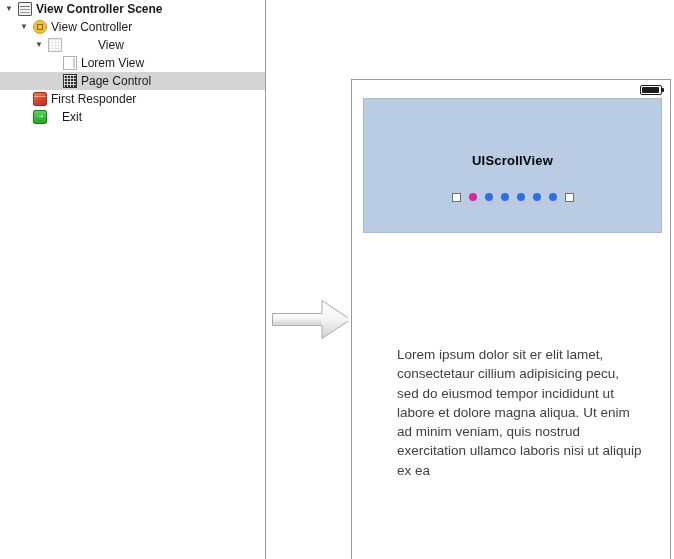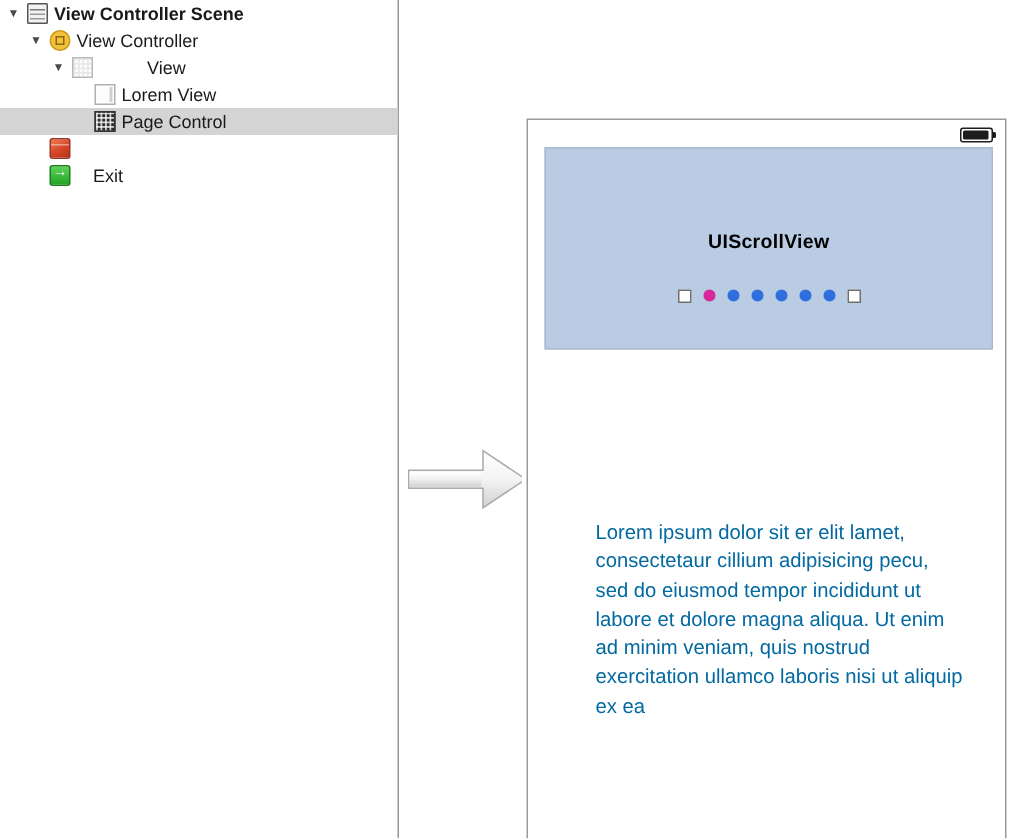--- a/index.html
+++ b/index.html
@@ -262,21 +262,21 @@
     box-sizing: border-box;
   }
 
   #bodytext {
     position: absolute;
     left: 45px;
     top: 265px;
     width: 245px;
     font-size: 13.5px;
     line-height: 19.3px;
-    color: #0369a1;
+    color: #404040;
   }
 </style>
 </head>
 <body>
 
 <div id="root">
 
   <div id="sidebar">
     <div id="tree">
         <div class="tree-row">
@@ -297,20 +297,21 @@
         <div class="tree-row">
           <span class="ic ic-scrollview" style="left: 63px;"></span>
           <span class="lbl" style="left: 81px;">Lorem View</span>
         </div>
         <div class="tree-row selected">
           <span class="ic ic-pagecontrol" style="left: 63px;"></span>
           <span class="lbl" style="left: 81px;">Page Control</span>
         </div>
         <div class="tree-row">
           <span class="ic ic-firstresponder" style="left: 33px;"></span>
+          <span class="lbl" style="left: 51px;">First Responder</span>
         </div>
         <div class="tree-row">
           <span class="ic ic-exit" style="left: 33px;"></span>
           <span class="lbl" style="left: 62px;">Exit</span>
         </div>
       </div>
   </div>
 
   <div id="arrow-wrap">
     <svg width="80" height="44" viewBox="0 0 80 44" xmlns="http://www.w3.org/2000/svg">

